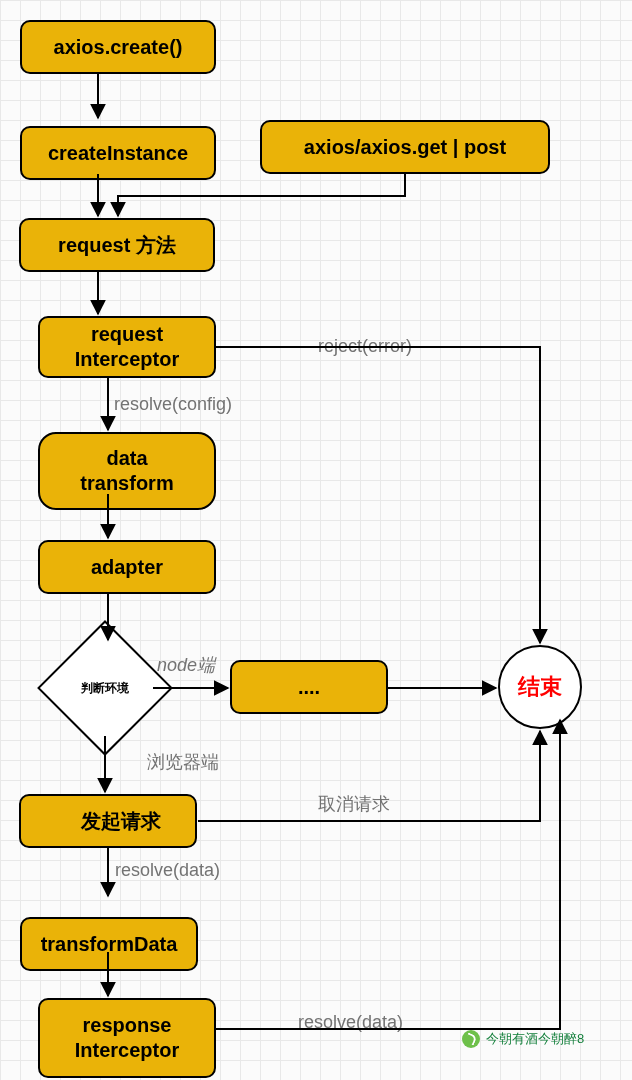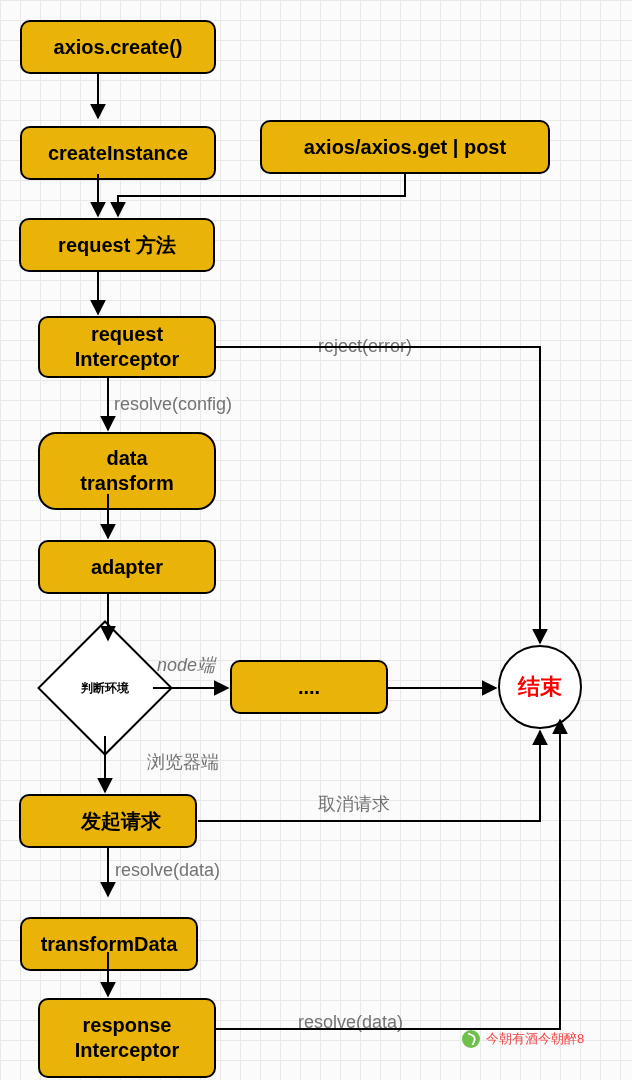--- a/index.html
+++ b/index.html
@@ -76,21 +76,21 @@
     left: 0; top: 0;
     width: 632px; height: 1080px;
     pointer-events: none;
   }
   .watermark {
     position: absolute;
     display: flex;
     align-items: center;
     gap: 6px;
     font-size: 13px;
-    color: #ef4444;
+    color: #15803d;
   }
   .watermark .wm-icon {
     width: 18px; height: 18px;
     border-radius: 50%;
     background: #6ec04a;
     display: flex; align-items: center; justify-content: center;
   }
   .watermark .wm-icon::after {
     content: "";
     width: 8px; height: 8px;

